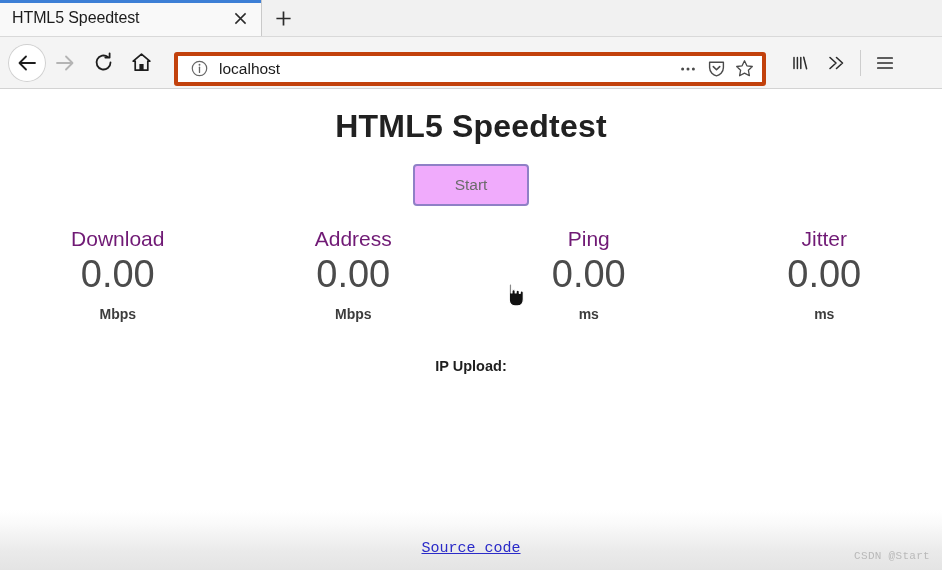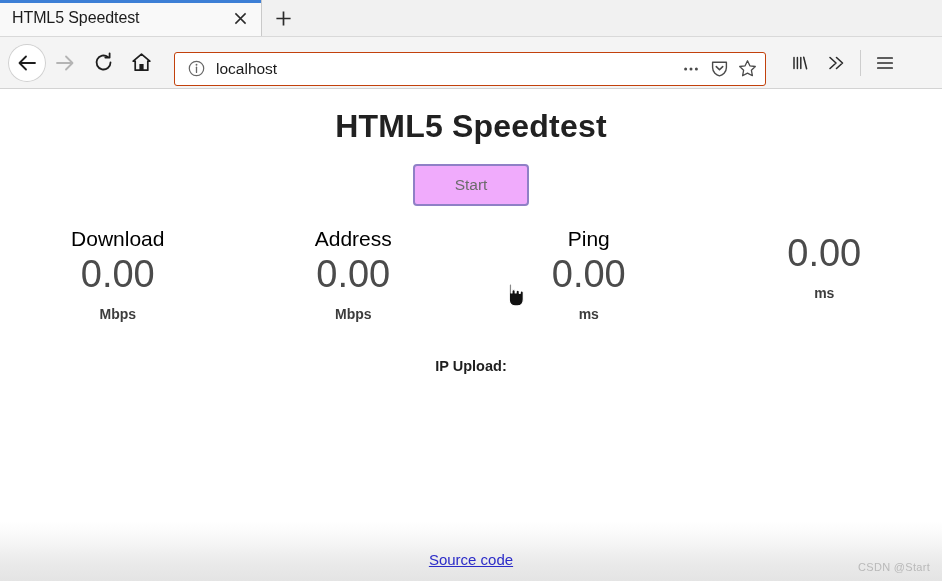--- a/index.html
+++ b/index.html
@@ -108,21 +108,21 @@
     background: #ffffff;
     box-shadow: 0 0 0 1px #d0d0d0 inset;
   }
   .navbtn.disabled { color: #b4b4b4; }
 
   .urlbar {
     flex: 1;
     height: 34px;
     margin: 12px 10px 0 14px;
     background: #ffffff;
-    border: 1px solid #c2410c;
+    border: 4px solid #c2410c;
     border-radius: 3px;
     display: flex;
     align-items: center;
     padding: 0 4px 0 10px;
     box-sizing: border-box;
     max-width: 592px;
   }
   .url-ident {
     width: 22px;
     height: 22px;
@@ -200,21 +200,21 @@
   .metrics {
     display: flex;
     margin-top: 22px;
   }
   .metric {
     flex: 1;
     text-align: center;
   }
   .metric-label {
     font-size: 21px;
-    color: #000000;
+    color: #701a75;
     line-height: 1;
   }
   .metric-value {
     font-size: 38px;
     color: #4b4b4b;
     line-height: 1;
     margin-top: 6px;
     font-weight: 300;
   }
   .metric-unit {
@@ -230,26 +230,27 @@
     font-size: 14.5px;
     color: #1f1f1f;
     margin-top: 37px;
     font-weight: bold;
   }
 
   .footer {
     position: absolute;
     left: 0;
     right: 0;
-    bottom: 0;
+    bottom: 11px;
     height: 60px;
     background: linear-gradient(to bottom, #ffffff 0%, #fafafa 22%, #eaeaea 70%, #e4e4e4 100%);
     display: flex;
     align-items: center;
     justify-content: center;
+    font-family: Liberation Mono, monospace;
   }
   .source-link {
     font-size: 15px;
     color: #2b2bc8;
     text-decoration: underline;
     position: relative;
     top: 8px;
   }
   .watermark {
     position: absolute;
@@ -404,20 +405,21 @@
         <div class="metric-label">Address</div>
         <div class="metric-value">0.00</div>
         <div class="metric-unit">Mbps</div>
       </div>
       <div class="metric">
         <div class="metric-label">Ping</div>
         <div class="metric-value">0.00</div>
         <div class="metric-unit">ms</div>
       </div>
       <div class="metric">
+        <div class="metric-label">Jitter</div>
         <div class="metric-value">0.00</div>
         <div class="metric-unit">ms</div>
       </div>
     </div>
 
     <div class="ip-line">IP Upload:</div>
 
     <div class="footer">
       <a class="source-link" href="#">Source code</a>
       <span class="watermark">CSDN @Start</span>

